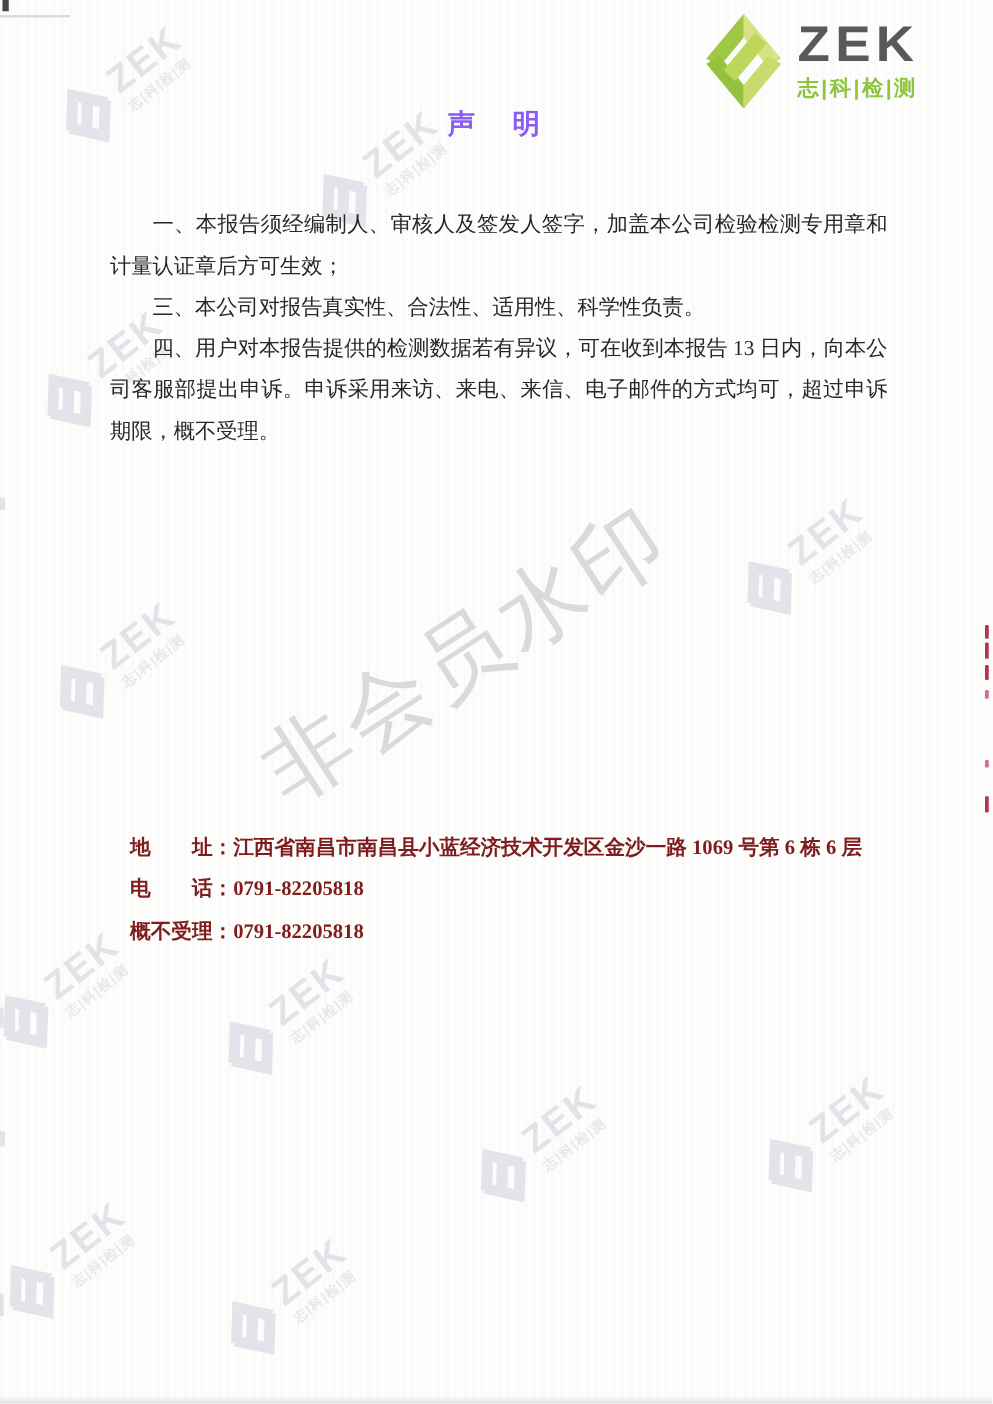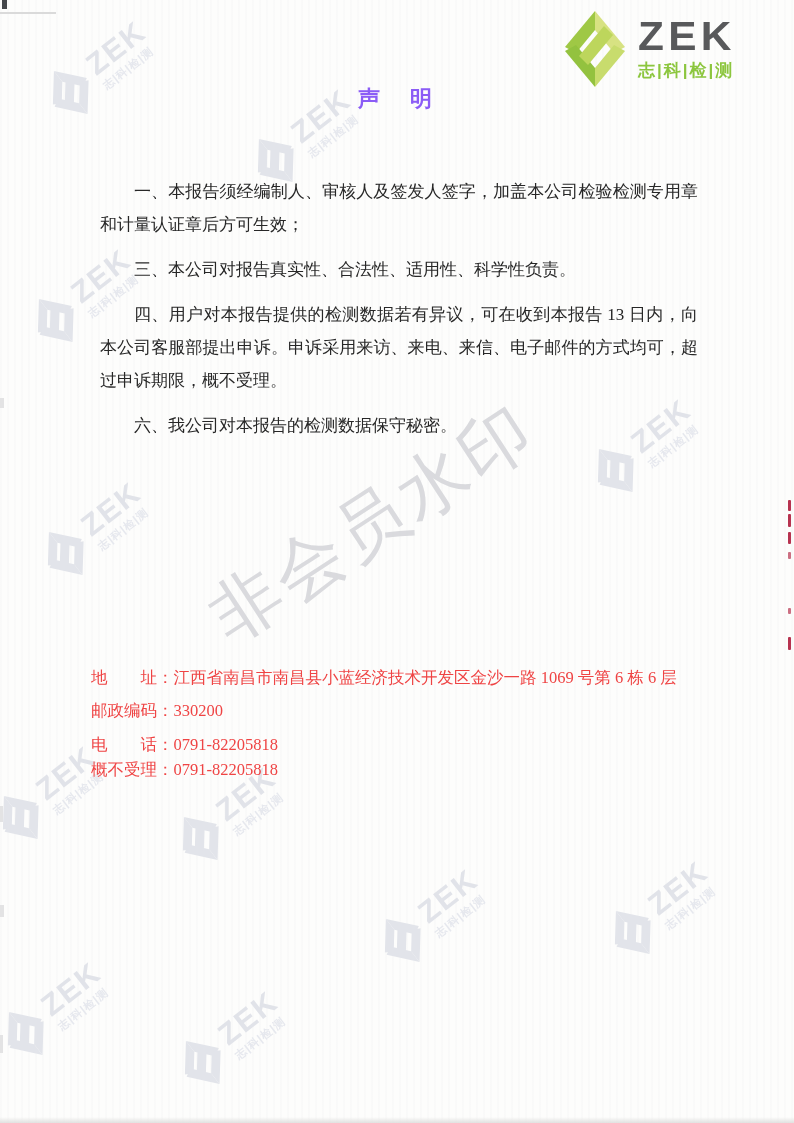--- a/index.html
+++ b/index.html
@@ -34,24 +34,24 @@
     position:absolute;left:0;top:84px;width:100%;text-align:center;
     font-size:22px;font-weight:bold;color:#8b5cf6;letter-spacing:4px;
   }
 
   
   .statements{
     position:absolute;left:88px;top:163px;width:622px;
     font-size:17px;line-height:33px;color:#272727;
     text-align:justify;
   }
-  .statements p{margin:12px;text-indent:2em;}
-
-  
-  .contact{position:absolute;left:91px;top:665px;font-size:16.5px;color:#ef4444;}
+  .statements p{margin:0;text-indent:2em;}
+
+  
+  .contact{position:absolute;left:104px;top:665px;font-size:16.5px;color:#7f1d1d;font-weight:bold;}
   .contact .row{line-height:25px;white-space:nowrap;}
   .contact .row:nth-child(1){margin-bottom:8px;}
   .contact .row:nth-child(2){margin-bottom:9px;}
   .contact .label{display:inline-block;}
   .contact .value{display:inline-block;}
 
   
   .wm{
     position:absolute;display:flex;align-items:center;gap:7px;
     transform:rotate(-38deg);color:#e2e4ea;pointer-events:none;
@@ -219,29 +219,25 @@
       <div class="logo-cn">志|科|检|测</div>
     </div>
   </div>
 
   <div class="doc-title">声　明</div>
 
   <div class="statements">
     <p>一、本报告须经编制人、审核人及签发人签字，加盖本公司检验检测专用章和计量认证章后方可生效；</p>
     <p>三、本公司对报告真实性、合法性、适用性、科学性负责。</p>
     <p>四、用户对本报告提供的检测数据若有异议，可在收到本报告 13 日内，向本公司客服部提出申诉。申诉采用来访、来电、来信、电子邮件的方式均可，超过申诉期限，概不受理。</p>
-    <p>六、我公司对本报告的检测数据保守秘密。</p>
   </div>
 
   <div class="contact">
     <div class="row">
       <span class="label">地　　址：</span><span class="value">江西省南昌市南昌县小蓝经济技术开发区金沙一路 1069 号第 6 栋 6 层</span>
-    </div>
-    <div class="row">
-      <span class="label">邮政编码：</span><span class="value">330200</span>
     </div>
     <div class="row">
       <span class="label">电　　话：</span><span class="value">0791-82205818</span>
     </div>
     <div class="row">
       <span class="label">概不受理：</span><span class="value">0791-82205818</span>
     </div>
   </div>
 
   <div class="corner-tick"></div>

